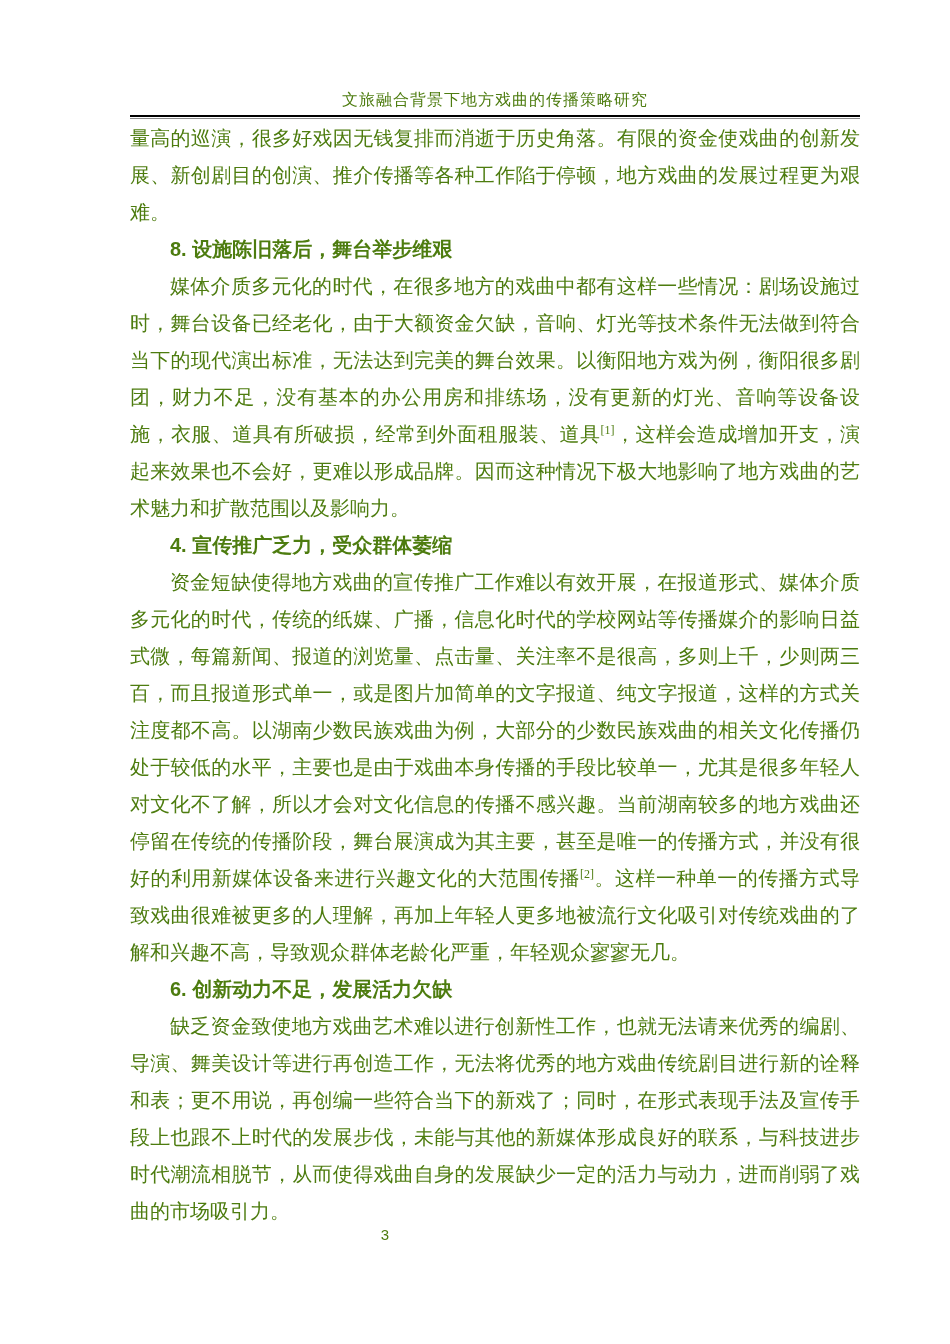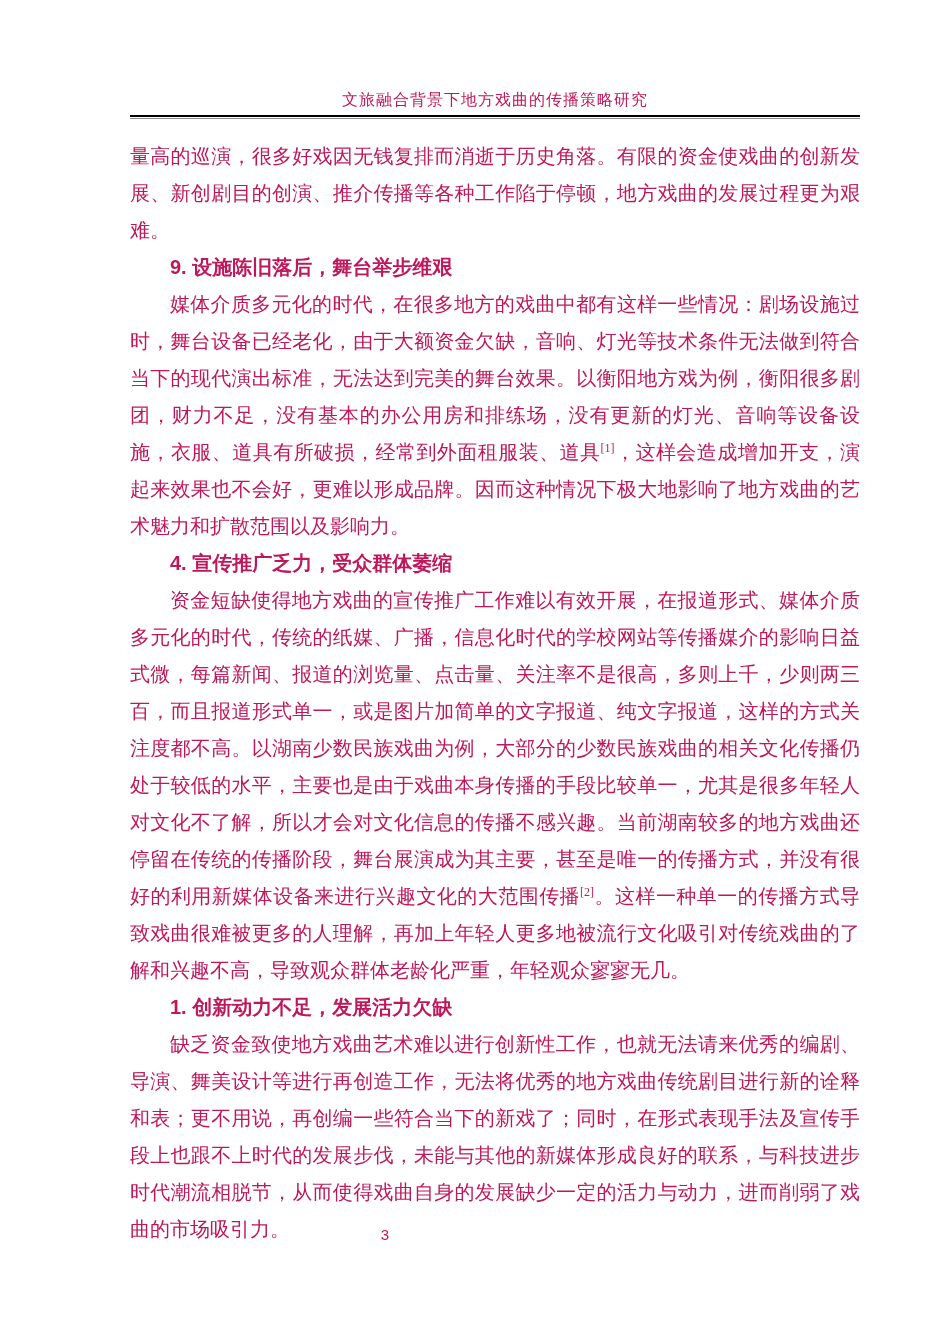--- a/index.html
+++ b/index.html
@@ -5,21 +5,21 @@
   html, body {
     margin: 0;
     padding: 0;
     background: #ffffff;
   }
   .page {
     position: relative;
     width: 950px;
     height: 1344px;
     background: #ffffff;
-    color: #be185d;
+    color: #4d7c0f;
     font-family: "Liberation Serif", "DejaVu Serif", serif;
     overflow: hidden;
   }
   
   .running-head {
     position: absolute;
     left: 130px;
     top: 88px;
     width: 730px;
     text-align: center;
@@ -35,21 +35,21 @@
     top: 115px;
     width: 730px;
     height: 1px;
     border-top: 2px solid #000000;
     border-bottom: 1px solid #8c8c8c;
   }
   
   .doc {
     position: absolute;
     left: 130px;
-    top: 138px;
+    top: 120px;
     width: 730px;
     font-size: 20px;
     line-height: 37px;
     text-align: justify;
   }
   .doc p {
     margin: 0;
     padding: 0;
     text-indent: 2em;
   }
@@ -77,23 +77,23 @@
 <body>
 
 <div class="page">
 
   <div class="running-head">文旅融合背景下地方戏曲的传播策略研究</div>
 
   <div class="header-rule"></div>
 
   <div class="doc">
       <p class="body no-indent"><span>量高的巡演，很多好戏因无钱复排而消逝于历史角落。有限的资金使戏曲的创新发展、新创剧目的创演、推介传播等各种工作陷于停顿，地方戏曲的发展过程更为艰难。</span></p>
-      <p class="heading"><span>9. 设施陈旧落后，舞台举步维艰</span></p>
+      <p class="heading"><span>8. 设施陈旧落后，舞台举步维艰</span></p>
       <p class="body"><span>媒体介质多元化的时代，在很多地方的戏曲中都有这样一些情况：剧场设施过时，舞台设备已经老化，由于大额资金欠缺，音响、灯光等技术条件无法做到符合当下的现代演出标准，无法达到完美的舞台效果。以衡阳地方戏为例，衡阳很多剧团，财力不足，没有基本的办公用房和排练场，没有更新的灯光、音响等设备设施，衣服、道具有所破损，经常到外面租服装、道具</span><sup class="fnref">[1]</sup><span>，这样会造成增加开支，演起来效果也不会好，更难以形成品牌。因而这种情况下极大地影响了地方戏曲的艺术魅力和扩散范围以及影响力。</span></p>
       <p class="heading"><span>4. 宣传推广乏力，受众群体萎缩</span></p>
       <p class="body"><span>资金短缺使得地方戏曲的宣传推广工作难以有效开展，在报道形式、媒体介质多元化的时代，传统的纸媒、广播，信息化时代的学校网站等传播媒介的影响日益式微，每篇新闻、报道的浏览量、点击量、关注率不是很高，多则上千，少则两三百，而且报道形式单一，或是图片加简单的文字报道、纯文字报道，这样的方式关注度都不高。以湖南少数民族戏曲为例，大部分的少数民族戏曲的相关文化传播仍处于较低的水平，主要也是由于戏曲本身传播的手段比较单一，尤其是很多年轻人对文化不了解，所以才会对文化信息的传播不感兴趣。当前湖南较多的地方戏曲还停留在传统的传播阶段，舞台展演成为其主要，甚至是唯一的传播方式，并没有很好的利用新媒体设备来进行兴趣文化的大范围传播</span><sup class="fnref">[2]</sup><span>。这样一种单一的传播方式导致戏曲很难被更多的人理解，再加上年轻人更多地被流行文化吸引对传统戏曲的了解和兴趣不高，导致观众群体老龄化严重，年轻观众寥寥无几。</span></p>
-      <p class="heading"><span>1. 创新动力不足，发展活力欠缺</span></p>
+      <p class="heading"><span>6. 创新动力不足，发展活力欠缺</span></p>
       <p class="body"><span>缺乏资金致使地方戏曲艺术难以进行创新性工作，也就无法请来优秀的编剧、导演、舞美设计等进行再创造工作，无法将优秀的地方戏曲传统剧目进行新的诠释和表；更不用说，再创编一些符合当下的新戏了；同时，在形式表现手法及宣传手段上也跟不上时代的发展步伐，未能与其他的新媒体形成良好的联系，与科技进步时代潮流相脱节，从而使得戏曲自身的发展缺少一定的活力与动力，进而削弱了戏曲的市场吸引力。</span></p>
     </div>
 
   <div class="pagenum">3</div>
 
 </div>
 
 </body></html>

